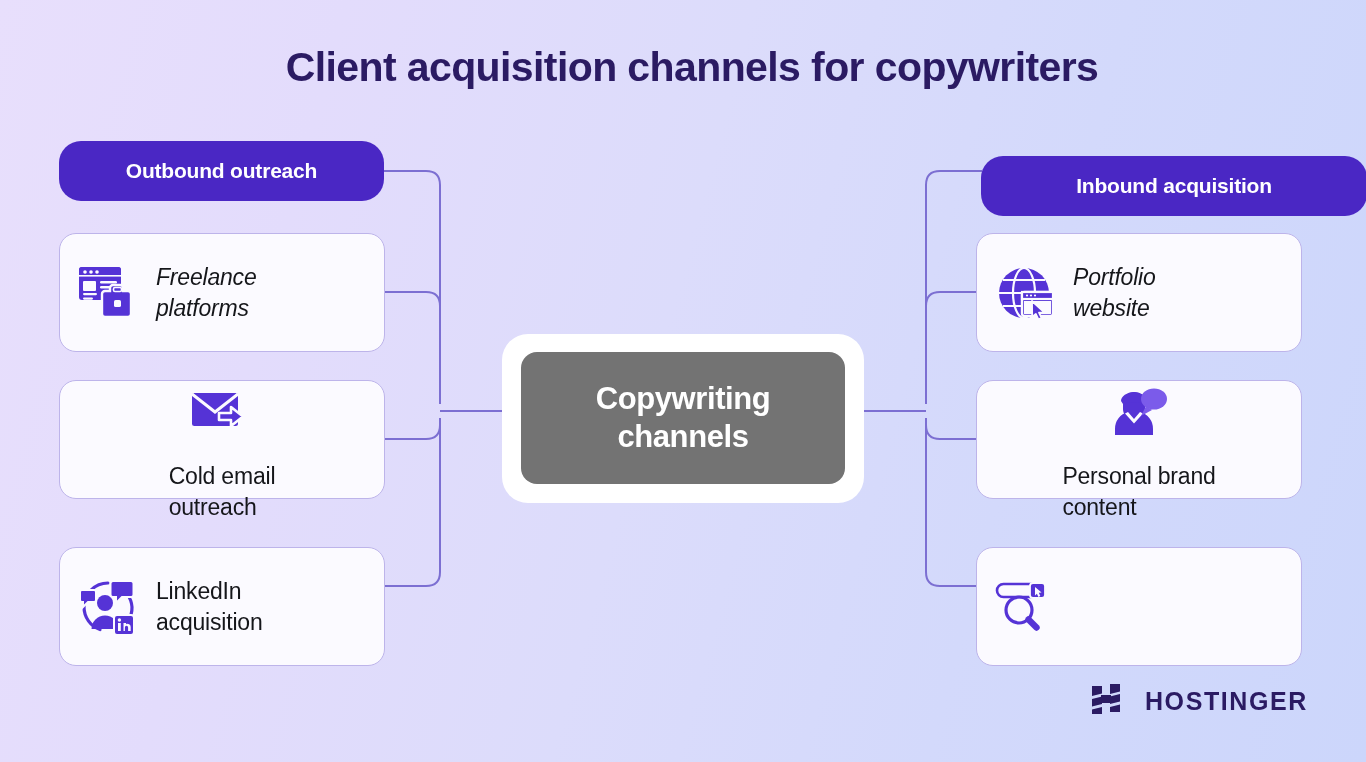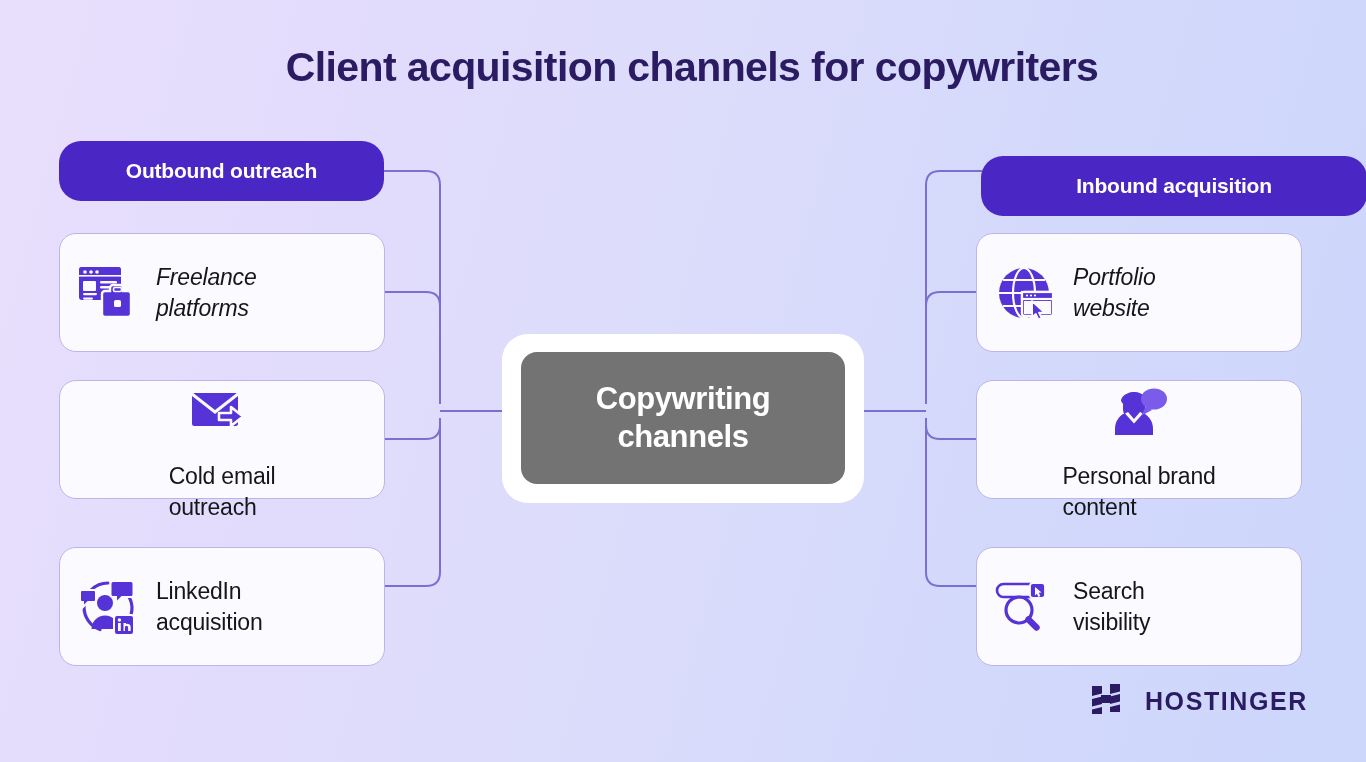--- a/index.html
+++ b/index.html
@@ -256,24 +256,20 @@
 <div class="card right row-3">
   <span class="icon">
     <svg width="62" height="56" viewBox="0 0 62 56">
       <rect x="2" y="5" width="47" height="13" rx="6.5" fill="none" stroke="#5533d6" stroke-width="2.6"></rect>
       <rect x="35" y="4" width="15" height="15" rx="3" fill="#5533d6" stroke="#fbfaff" stroke-width="1.8"></rect>
       <path d="M 40 8 l 6.6 5.4 l -2.8 0.4 l 1.5 3.2 l -1.9 0.9 l -1.5 -3.2 l -1.9 1.7 z" fill="#fbfaff"></path>
       <circle cx="24" cy="31" r="13" fill="none" stroke="#5533d6" stroke-width="3.2"></circle>
       <path d="M 33.5 40.5 l 8 8" stroke="#5533d6" stroke-width="6.4" stroke-linecap="round"></path>
     </svg>
   </span>
-  <span class="label">
-    <span>Search</span><br>
-    <span>visibility</span>
-  </span>
 </div>
 
 <div class="brand">
   <span>
     <svg width="34" height="34" viewBox="0 0 34 34">
       <path d="M 3 4 L 13 4 L 13 11.5 L 3 14 Z" fill="#2b1b63"></path>
       <path d="M 3 17 L 13 14.5 L 13 22 L 3 24.5 Z" fill="#2b1b63"></path>
       <path d="M 3 27.5 L 13 25 L 13 32 L 3 32 Z" fill="#2b1b63"></path>
       <path d="M 21 2 L 31 2 L 31 9.5 L 21 12 Z" fill="#2b1b63"></path>
       <path d="M 21 14.5 L 31 12 L 31 19.5 L 21 22 Z" fill="#2b1b63"></path>

